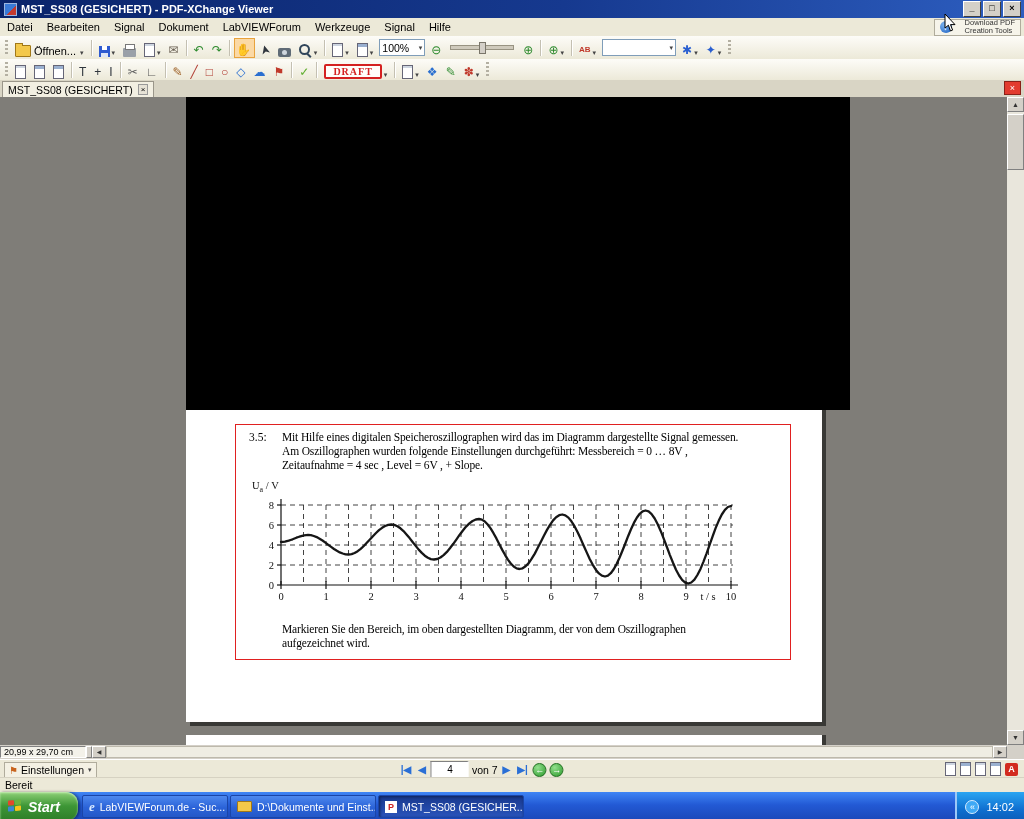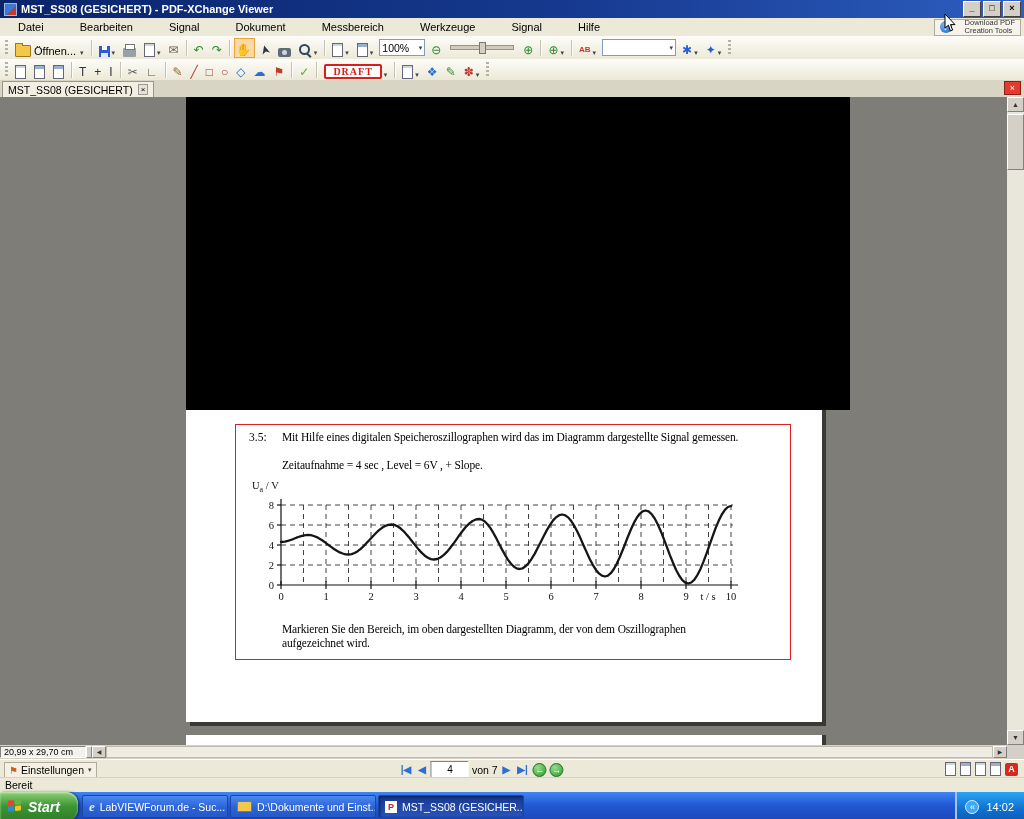--- a/index.html
+++ b/index.html
@@ -10,21 +10,21 @@
             background:linear-gradient(90deg,#0a246a 0%,#16398f 55%,#2d5ec0 100%);color:#fff;padding:0 2px;}
   .app-icon{width:13px;height:13px;margin:0 4px 0 2px;background:linear-gradient(135deg,#3a7ad6 55%,#c43a2e 55%);
             border:1px solid #9cb6e0;box-sizing:border-box;}
   .titletext{font-weight:bold;font-size:11px;flex:1;white-space:nowrap;overflow:hidden;}
   .winbtns{display:flex;gap:2px;margin-right:1px;}
   .winbtn{width:16px;height:14px;background:#d4d0c8;border:1px solid;border-color:#fff #404040 #404040 #fff;
           color:#000;font-size:9px;line-height:12px;text-align:center;font-weight:bold;}
   
   .menubar{position:absolute;top:18px;left:0;right:0;height:18px;background:#ece9d8;display:flex;align-items:center;
            border-bottom:1px solid #dcd8ca;}
-  .menuitem{padding:2px 18px;white-space:nowrap;}
+  .menuitem{padding:2px 7px;white-space:nowrap;}
   .dl-tools{margin-left:auto;margin-right:3px;display:flex;align-items:center;gap:4px;height:15px;
             border:1px solid #aaa draw;border:1px solid #b0ac9c;background:#f6f4ea;padding:0 5px;}
   .dl-icon{width:12px;height:12px;border-radius:50%;background:radial-gradient(circle at 35% 30%,#7db4f0,#1c5fc0);
            color:#fff;font-size:9px;line-height:12px;text-align:center;}
   .dl-text{font-size:7.5px;line-height:8px;color:#333;margin-left:9px;}
   
   .toolbar{position:absolute;left:0;right:0;background:linear-gradient(#fdfcf8,#ece9d8);
            border-bottom:1px solid #d0ccc0;display:flex;align-items:center;padding:0 2px;}
   .tb1{top:36px;height:23px;} .tb2{top:59px;height:21px;}
   .tbrow{display:flex;align-items:center;height:100%;}
@@ -160,21 +160,21 @@
       <span class="winbtn">×</span>
     </span>
   </div>
 
   <div class="menubar">
     <div class="tbrow">
         <div class="menuitem">Datei</div>
         <div class="menuitem">Bearbeiten</div>
         <div class="menuitem">Signal</div>
         <div class="menuitem">Dokument</div>
-        <div class="menuitem">Messbereich</div>
+        <div class="menuitem">LabVIEWForum</div>
         <div class="menuitem">Werkzeuge</div>
         <div class="menuitem">Signal</div>
         <div class="menuitem">Hilfe</div>
       </div>
     <div class="dl-tools">
       <span class="dl-icon">↓</span>
       <span class="dl-text">
         <span>Download PDF</span><br><span>Creation Tools</span>
       </span>
     </div>
@@ -358,20 +358,21 @@
     <div class="tabbar-close">×</div>
   </div>
 
   <div class="docarea">
     <div class="page"></div>
     <div class="blackbox"></div>
     <div class="page2"></div>
     <div class="exercise">
       <span class="exnum">3.5:</span>
       <div class="exline l1">Mit Hilfe eines digitalen Speicheroszillographen wird das im Diagramm dargestellte Signal gemessen.</div>
+      <div class="exline l2">Am Oszillographen wurden folgende Einstellungen durchgeführt: Messbereich = 0 … 8V ,</div>
       <div class="exline l3">Zeitaufnahme = 4 sec , Level = 6V , + Slope.</div>
       <svg class="chart" width="505" height="133" viewBox="0 0 505 133">
           <line x1="35" y1="90" x2="487" y2="90" class="grid"></line>
           <line x1="35" y1="70" x2="487" y2="70" class="grid"></line>
           <line x1="35" y1="50" x2="487" y2="50" class="grid"></line>
           <line x1="35" y1="30" x2="487" y2="30" class="grid"></line>
           <line x1="57.5" y1="30" x2="57.5" y2="110" class="grid"></line>
           <line x1="80" y1="30" x2="80" y2="110" class="grid"></line>
           <line x1="102.5" y1="30" x2="102.5" y2="110" class="grid"></line>
           <line x1="125" y1="30" x2="125" y2="110" class="grid"></line>

